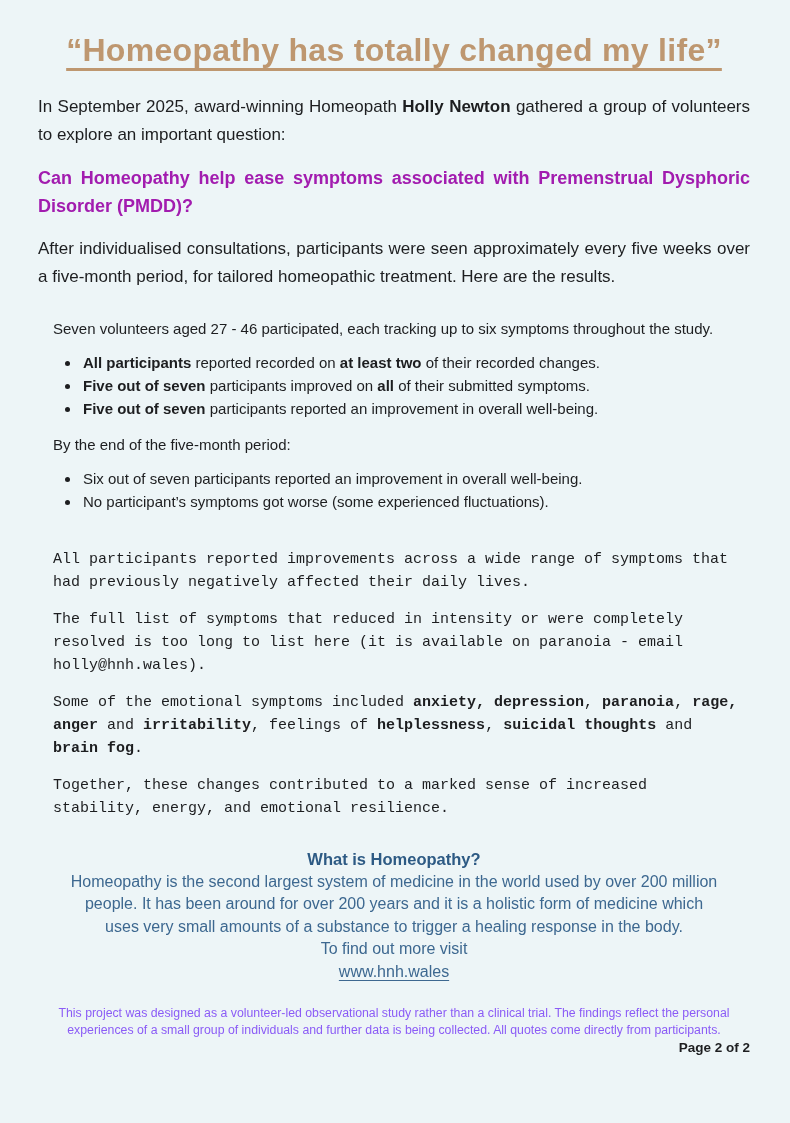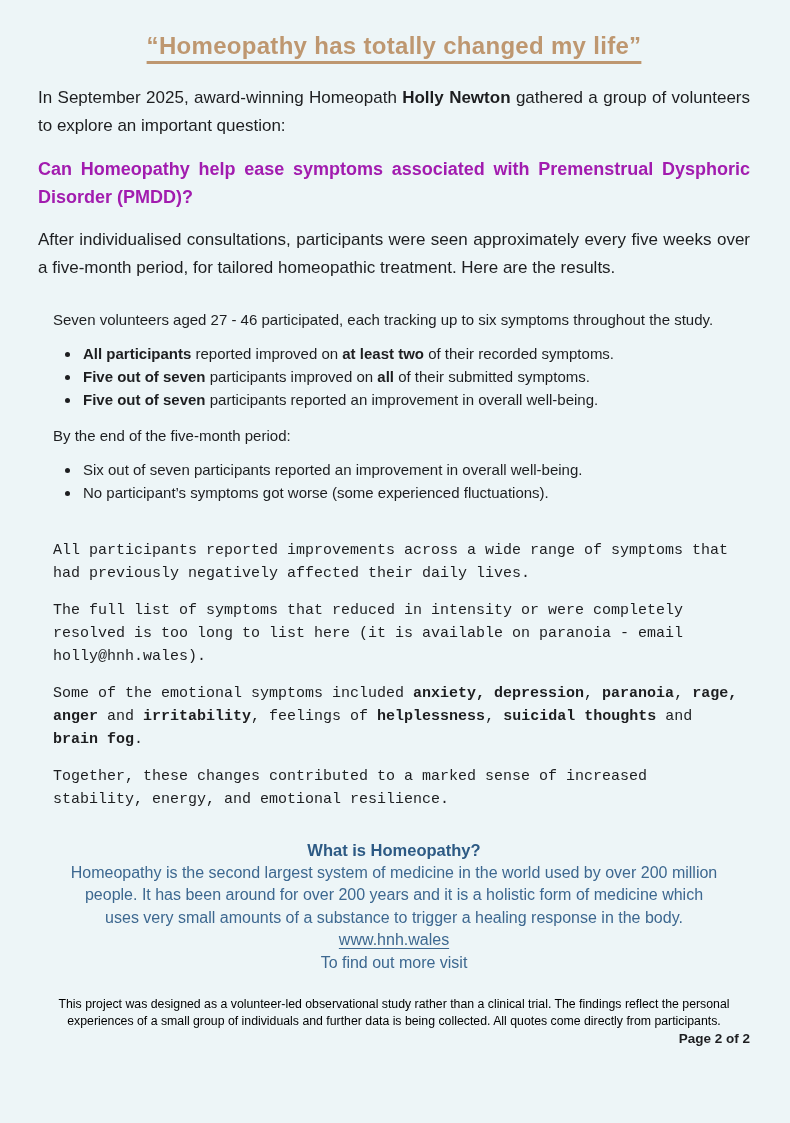--- a/index.html
+++ b/index.html
@@ -16,21 +16,21 @@
     background:#edf5f7;
     overflow:hidden;
     padding:32px 40px 0 38px;
   }
   
   .title-wrap{
     text-align:center;
     margin:0 0 24px 0;
   }
   .title-text{
-    font-size:24px;
+    font-size:32px;
     font-weight:700;
     letter-spacing:.3px;
     color:#be9770;
     text-decoration:underline;
     text-decoration-thickness:3px;
     text-underline-offset:7px;
   }
   
   .p-top{
     font-size:17px;
@@ -87,21 +87,21 @@
     text-underline-offset:3px;
     cursor:pointer;
   }
   
   .disclaimer{
     margin:22px auto 0 auto;
     width:698px;
     text-align:center;
     font-size:12.3px;
     line-height:17px;
-    color:#000000;
+    color:#8b5cf6;
   }
   .page-number{
     text-align:right;
     font-weight:700;
     font-size:13.5px;
     margin-top:1px;
   }
 </style>
 </head>
 <body>
@@ -116,21 +116,21 @@
 
   <p class="question">Can Homeopathy help ease symptoms associated with Premenstrual Dysphoric Disorder (PMDD)?</p>
 
   <p class="p-top">After individualised consultations, participants were seen approximately every five weeks over a five-month period, for tailored homeopathic treatment. Here are the results.</p>
 
   <div class="inner">
 
     <p class="p-overview">Seven volunteers aged 27 - 46 participated, each tracking up to six symptoms throughout the study.</p>
 
     <ul class="bullets">
-      <li><span class="b">All participants</span><span> reported improved on </span><span class="b">at least two</span><span> of their recorded symptoms.</span></li>
+      <li><span class="b">All participants</span><span> reported recorded on </span><span class="b">at least two</span><span> of their recorded changes.</span></li>
       <li><span class="b">Five out of seven</span><span> participants improved on </span><span class="b">all</span><span> of their submitted symptoms.</span></li>
       <li><span class="b">Five out of seven</span><span> participants reported an improvement in overall well-being.</span></li>
     </ul>
 
     <p>By the end of the five-month period:</p>
 
     <ul class="bullets">
       <li>Six out of seven participants reported an improvement in overall well-being.</li>
       <li>No participant’s symptoms got worse (some experienced fluctuations).</li>
     </ul>
@@ -145,20 +145,20 @@
 
 
     <p class="p-block">Together, these changes contributed to a marked sense of increased stability, energy, and emotional resilience.</p>
   </div>
 
   <div class="about">
     <p class="about-heading">What is Homeopathy?</p>
     <p>Homeopathy is the second largest system of medicine in the world used by over 200 million</p>
     <p>people. It has been around for over 200 years and it is a holistic form of medicine which</p>
     <p>uses very small amounts of a substance to trigger a healing response in the body.</p>
+    <p>To find out more visit</p>
     <p><a class="about-link">www.hnh.wales</a></p>
-    <p>To find out more visit</p>
   </div>
 
   <div class="disclaimer">This project was designed as a volunteer-led observational study rather than a clinical trial. The findings reflect the personal experiences of a small group of individuals and further data is being collected. All quotes come directly from participants.</div>
   <div class="page-number">Page 2 of 2</div>
 
 </div>
 
 </body></html>

